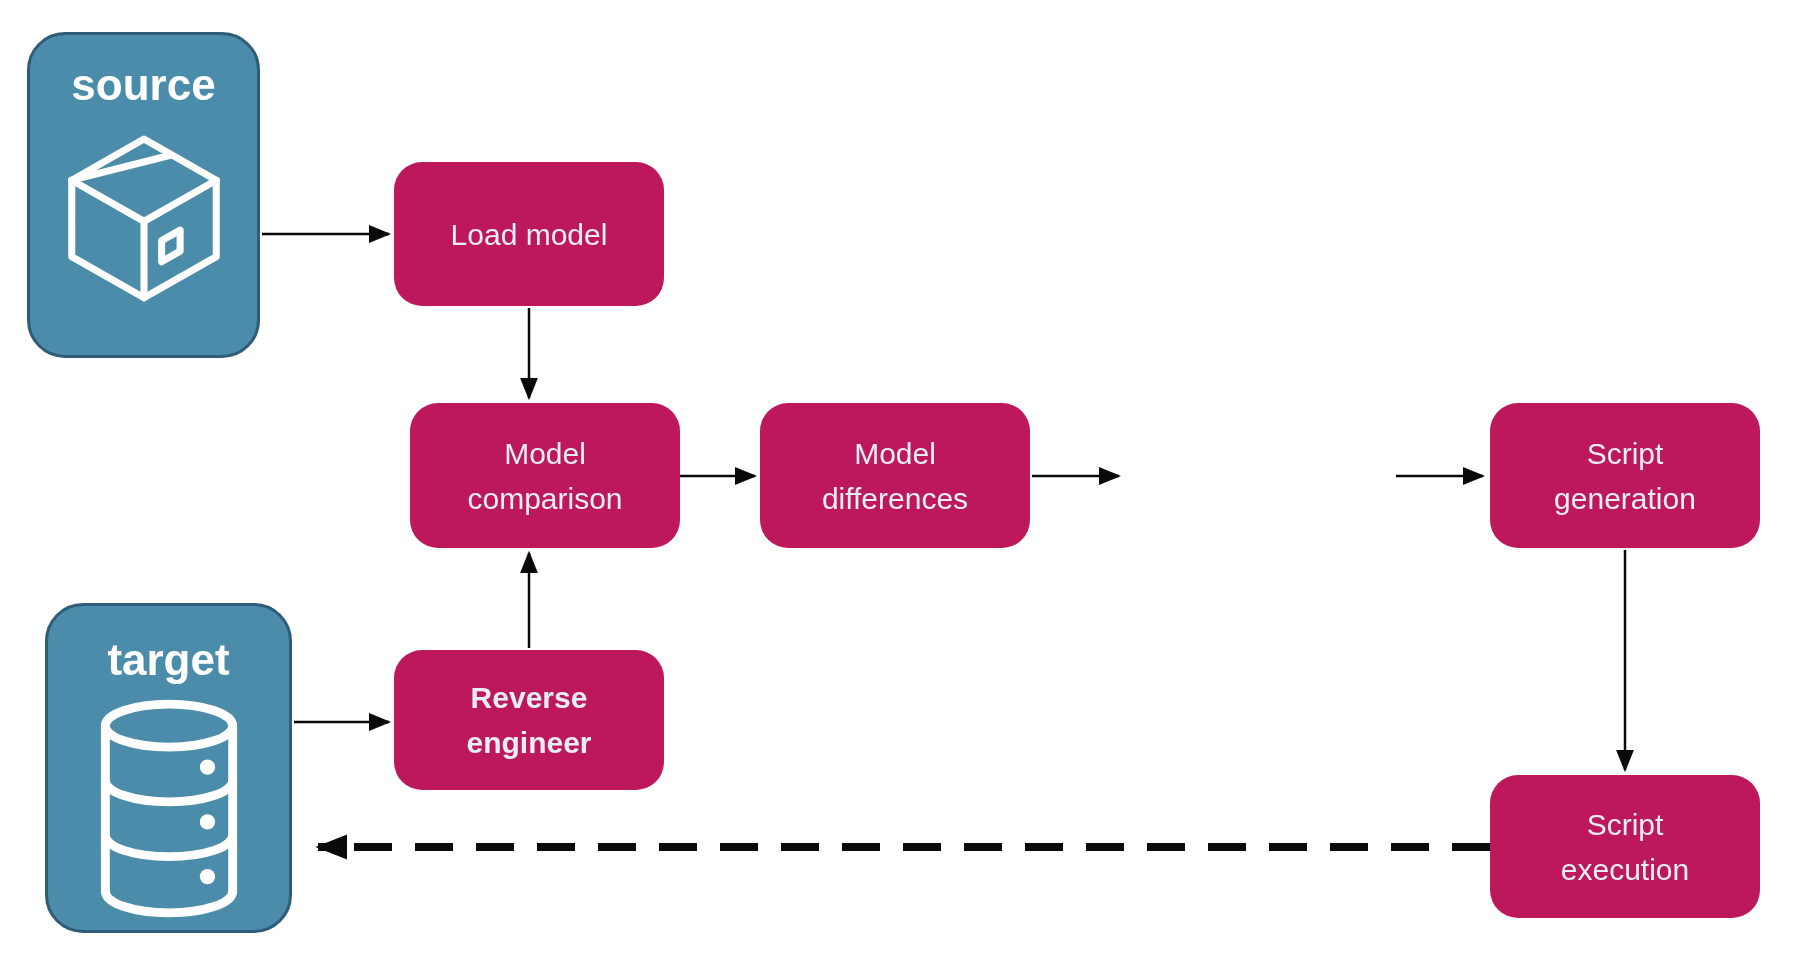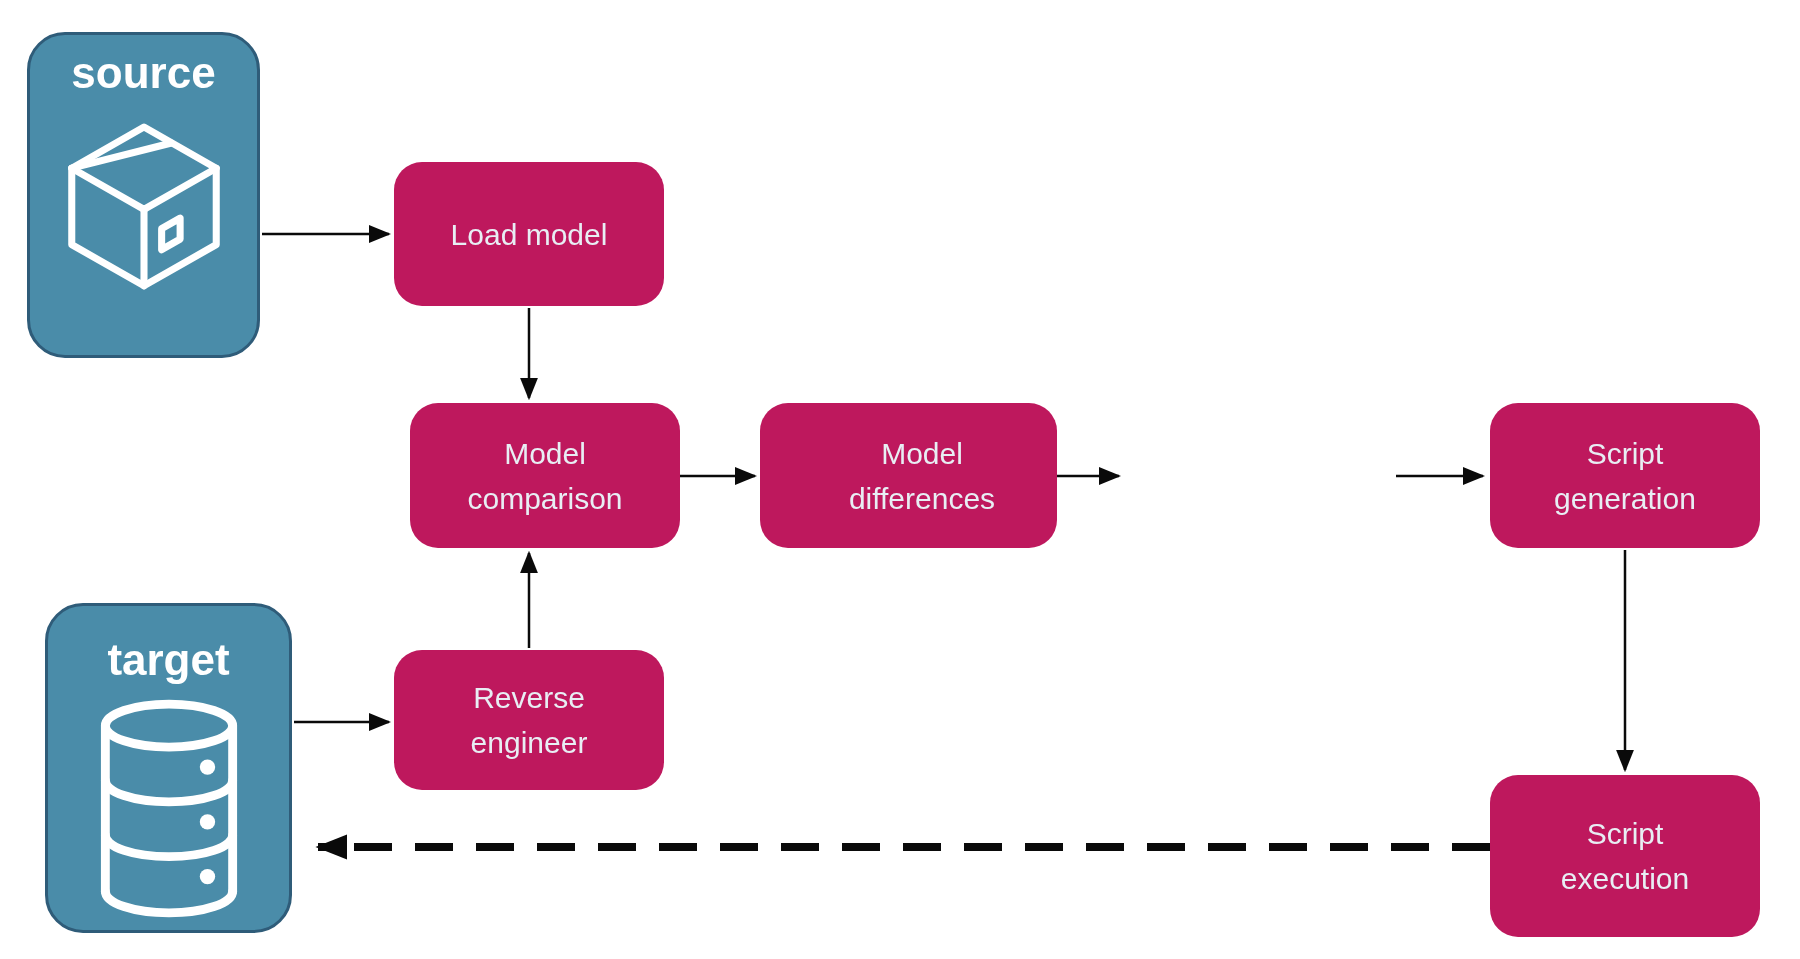--- a/index.html
+++ b/index.html
@@ -33,32 +33,32 @@
     border-radius:38px;
     box-sizing:border-box;
     display:flex; flex-direction:column; align-items:center;
   }
   .endpoint .endpoint-label {
     color:#FFFFFF;
     font-weight:700;
     font-size:44px;
     line-height:1.2;
   }
-  .ep-source { left:27px; top:32px;  width:233px; height:326px; padding-top:12px; }
+  .ep-source { left:27px; top:32px;  width:233px; height:326px; padding-top:24px; }
   .ep-target { left:45px; top:603px; width:247px; height:330px; padding-top:28px; }
   .ep-source .endpoint-icon { margin-top:22px; }
   .ep-target .endpoint-icon { margin-top:12px; }
 
   .n-load-model        { left:394px;  top:162px; width:270px; height:144px; }
   .n-model-comparison  { left:394px;  top:403px; width:270px; height:145px;margin-left:16px; }
-  .n-reverse-engineer  { left:394px;  top:650px; width:270px; height:140px; }
-  .n-model-differences { left:760px;  top:403px; width:270px; height:145px;padding-left:27px; }
+  .n-reverse-engineer  { left:394px;  top:650px; width:270px; height:140px;font-weight:bold; }
+  .n-model-differences { left:760px;  top:403px; width:270px; height:145px; }
   .n-deployment-plan   { left:1124px; top:403px; width:270px; height:145px; }
   .n-script-generation { left:1490px; top:403px; width:270px; height:145px; }
-  .n-script-execution  { left:1490px; top:775px; width:270px; height:162px; }
+  .n-script-execution  { left:1490px; top:775px; width:270px; height:143px; }
 </style>
 </head>
 <body>
 
 <div class="canvas">
 
   <svg class="edges-layer" width="1800" height="959" viewBox="0 0 1800 959" xmlns="http://www.w3.org/2000/svg">
     <defs>
       <marker id="ah" viewBox="0 0 10 8" refX="9" refY="4" markerWidth="9" markerHeight="7.2" orient="auto-start-reverse">
         <path d="M0,0 L10,4 L0,8 Z" fill="#0A0A0A"></path>

